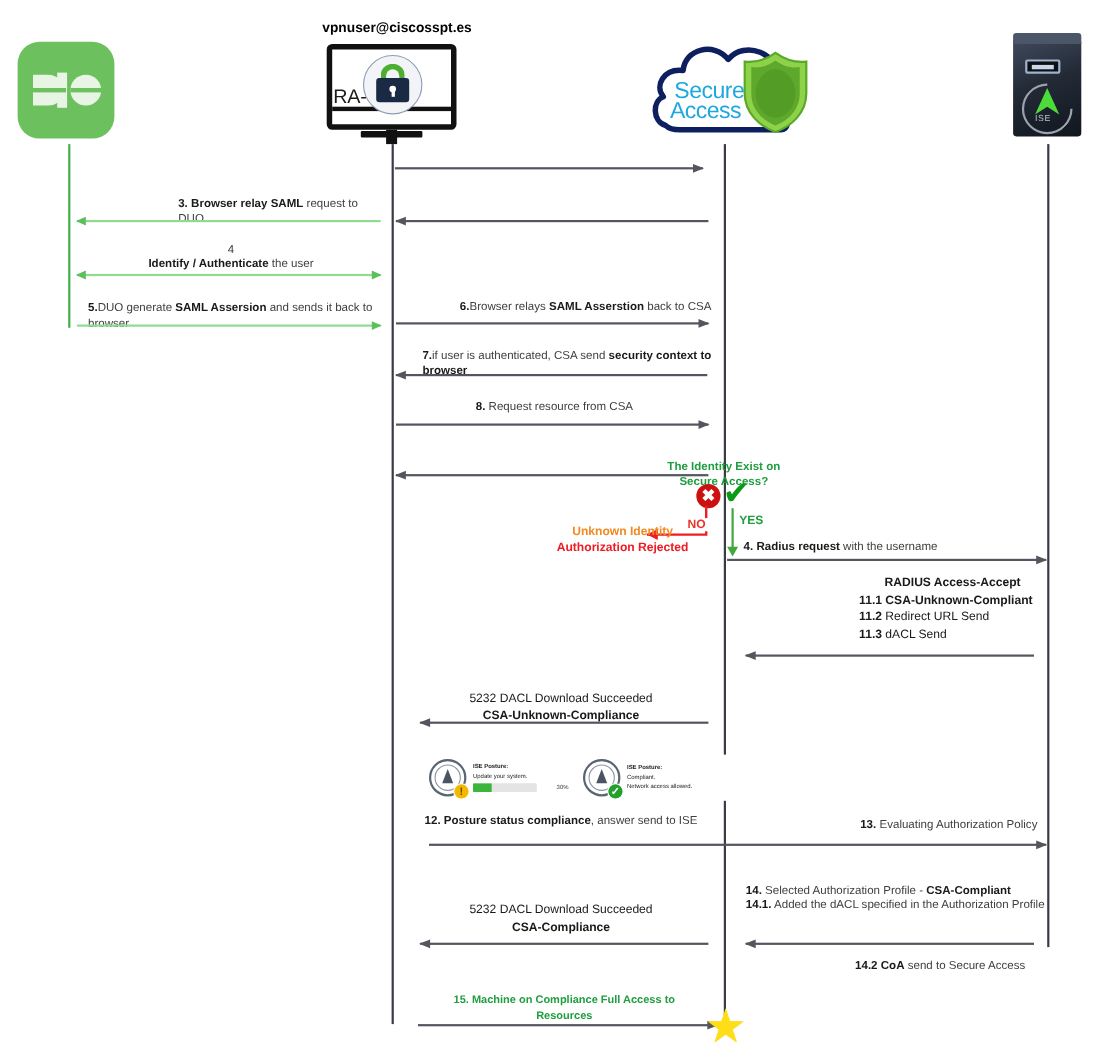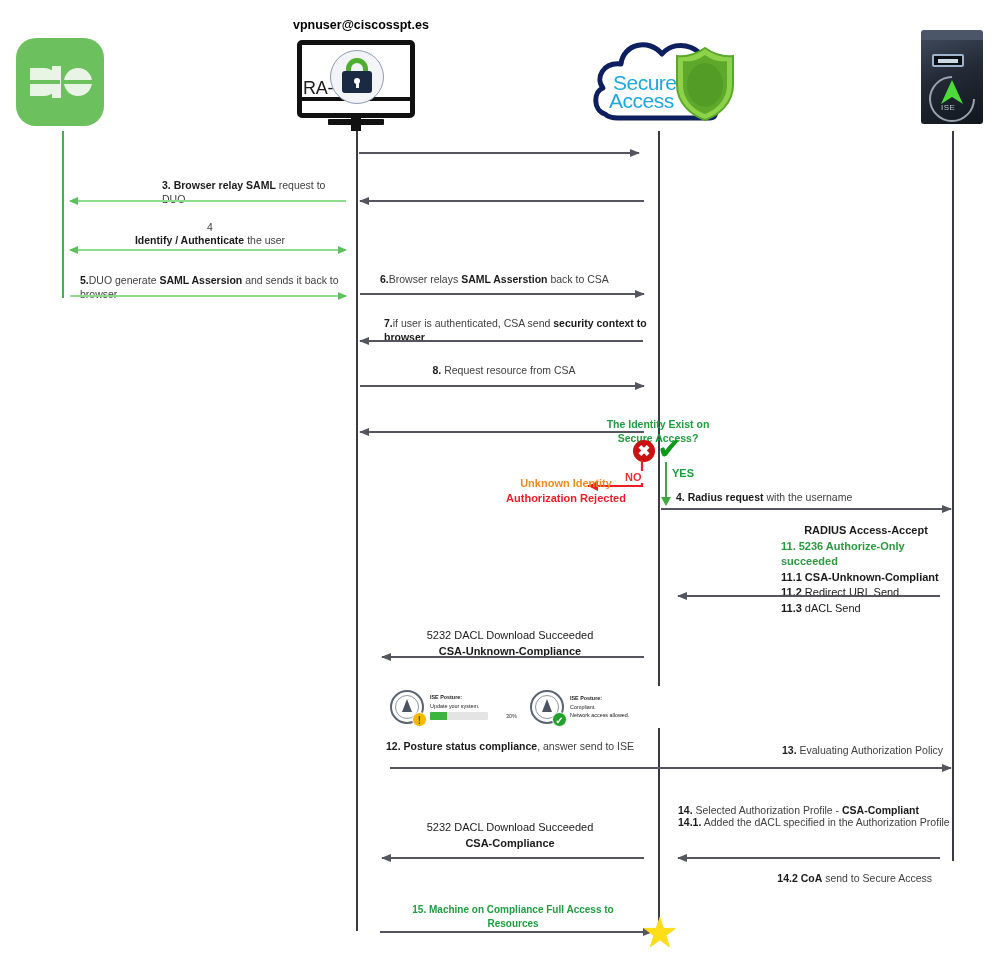--- a/index.html
+++ b/index.html
@@ -428,21 +428,21 @@
   <div class="arrow green" style="left:70px; top:249px; width:276px;">
     <div class="shaft"></div>
       <div class="head l"></div>
       <div class="head r"></div>
   </div>
 
   <div class="msg" style="left:80px; top:273px; width:270px;">
     <b>5.</b><span>DUO generate </span><b>SAML Assersion</b><span> and sends it back to browser</span>
   </div>
 
-  <div class="msg" style="left:380px; top:272px; width:260px;">
+  <div class="msg" style="left:418px; top:272px; width:260px;">
     <b>6.</b><span>Browser relays </span><b>SAML Asserstion</b><span> back to CSA</span>
   </div>
   <div class="arrow green" style="left:70px; top:295px; width:276px;">
     <div class="shaft"></div>
       <div class="head r"></div>
   </div>
   <div class="arrow dark" style="left:360px; top:293px; width:284px;">
     <div class="shaft"></div>
       <div class="head r"></div>
   </div>
@@ -495,23 +495,20 @@
   <div class="msg" style="left:676px; top:490px; width:280px;">
     <b>4.</b> <b>Radius request</b><span> with the username</span>
   </div>
   <div class="arrow dark" style="left:661px; top:508px; width:290px;">
     <div class="shaft"></div>
       <div class="head r"></div>
   </div>
 
   <div class="radius-block" style="left:781px; top:523px; width:170px;">
     <div class="title">RADIUS Access-Accept</div>
-    <div>
-      <b class="ok">11.</b><span class="ok"> 5236 Authorize-Only succeeded</span>
-    </div>
     <div>
       <b>11.1</b><b> CSA-Unknown-Compliant</b>
     </div>
     <div>
       <b>11.2</b><span> Redirect URL Send</span>
     </div>
     <div>
       <b>11.3</b><span> dACL Send</span>
     </div>
   </div>

